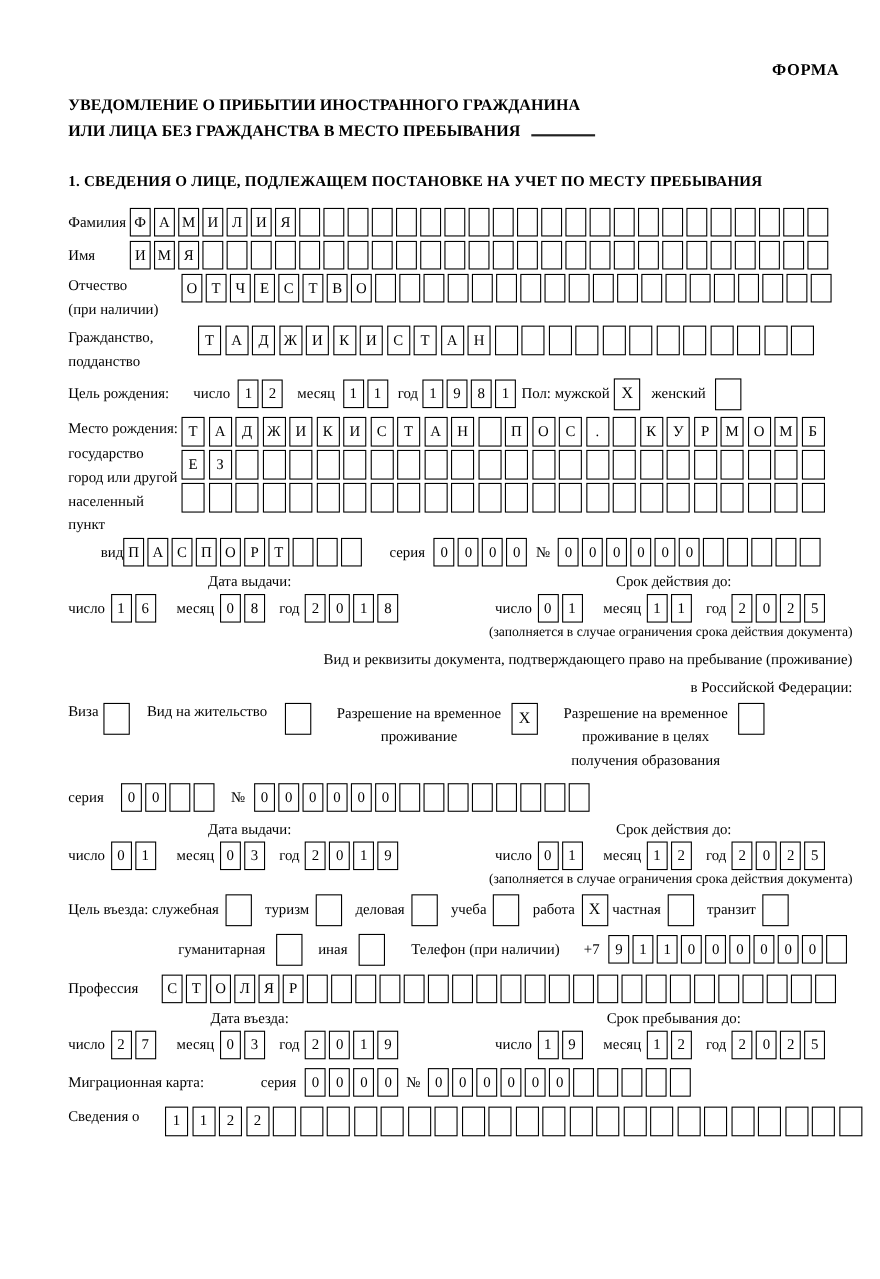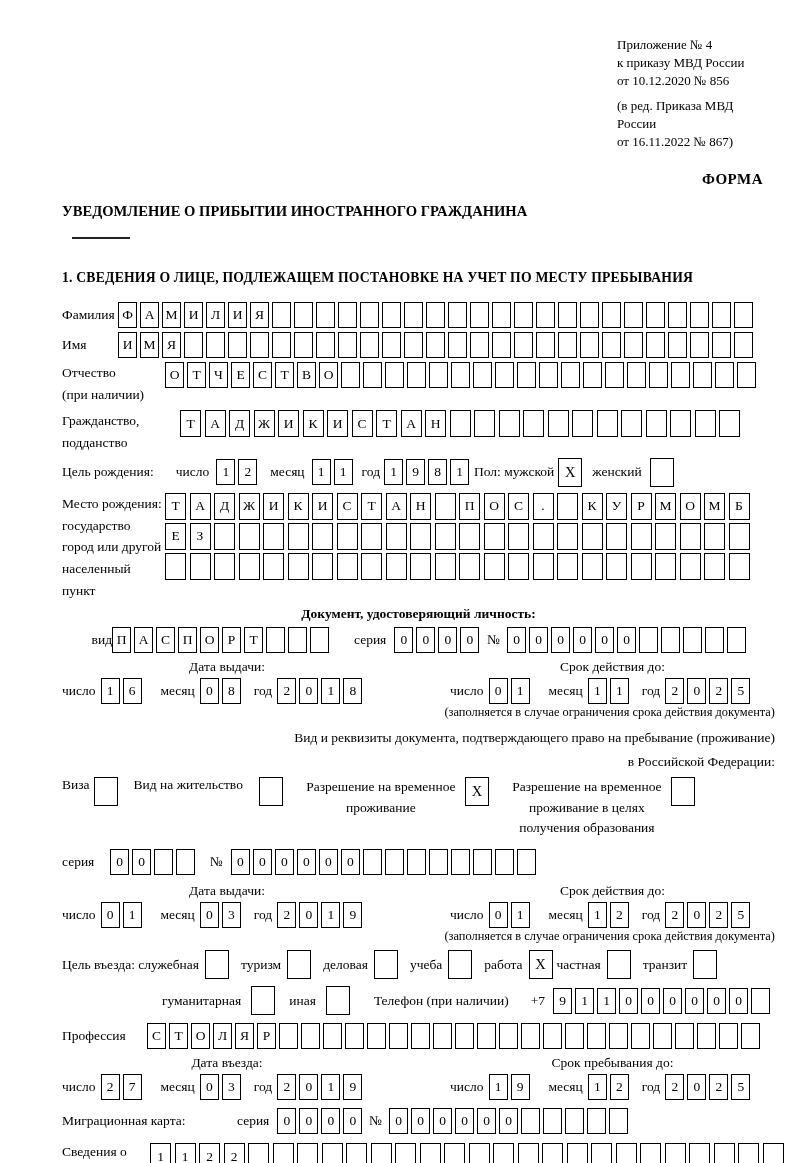--- a/index.html
+++ b/index.html
@@ -50,33 +50,26 @@
   .purpose{display:flex;align-items:center;margin-bottom:7px;}
   .purpose .t{margin-right:6px;}
   .purpose .cb{margin-right:12px;}
   .purpose2{display:flex;align-items:center;margin-bottom:8px;padding-left:100px;}
 </style>
 </head>
 <body>
 
 <div class="page">
 
-  <div class="ref">
-    <div>Приложение № 4</div>
-    <div>к приказу МВД России</div>
-    <div>от 10.12.2020 № 856</div>
-    <div class="gap">(в ред. Приказа МВД России</div>
-    <div>от 16.11.2022 № 867)</div>
-  </div>
 
   <div class="forma">ФОРМА</div>
 
   <div class="title">
     <div>УВЕДОМЛЕНИЕ О ПРИБЫТИИ ИНОСТРАННОГО ГРАЖДАНИНА</div>
-    <div><span class="blank-line"></span></div>
+    <div><span>ИЛИ ЛИЦА БЕЗ ГРАЖДАНСТВА В МЕСТО ПРЕБЫВАНИЯ</span><span class="blank-line"></span></div>
   </div>
 
   <div class="sec">1. СВЕДЕНИЯ О ЛИЦЕ, ПОДЛЕЖАЩЕМ ПОСТАНОВКЕ НА УЧЕТ ПО МЕСТУ ПРЕБЫВАНИЯ</div>
 
   <div class="row">
     <span class="lbl" style="width:56px;">Фамилия</span>
     <span class="cells">
         <span class="cell">Ф</span>
         <span class="cell">А</span>
         <span class="cell">М</span>
@@ -319,21 +312,20 @@
           <span class="cell big"></span>
           <span class="cell big"></span>
           <span class="cell big"></span>
           <span class="cell big"></span>
           <span class="cell big"></span>
           <span class="cell big"></span>
         </span>
     </span>
   </div>
 
-  <div class="doc-head">Документ, удостоверяющий личность:</div>
   <div class="row" style="margin-bottom:6px;">
     <span class="lbl" style="width:50px;text-align:right;">вид</span>
     <span class="cells">
         <span class="cell">П</span>
         <span class="cell">А</span>
         <span class="cell">С</span>
         <span class="cell">П</span>
         <span class="cell">О</span>
         <span class="cell">Р</span>
         <span class="cell">Т</span>

